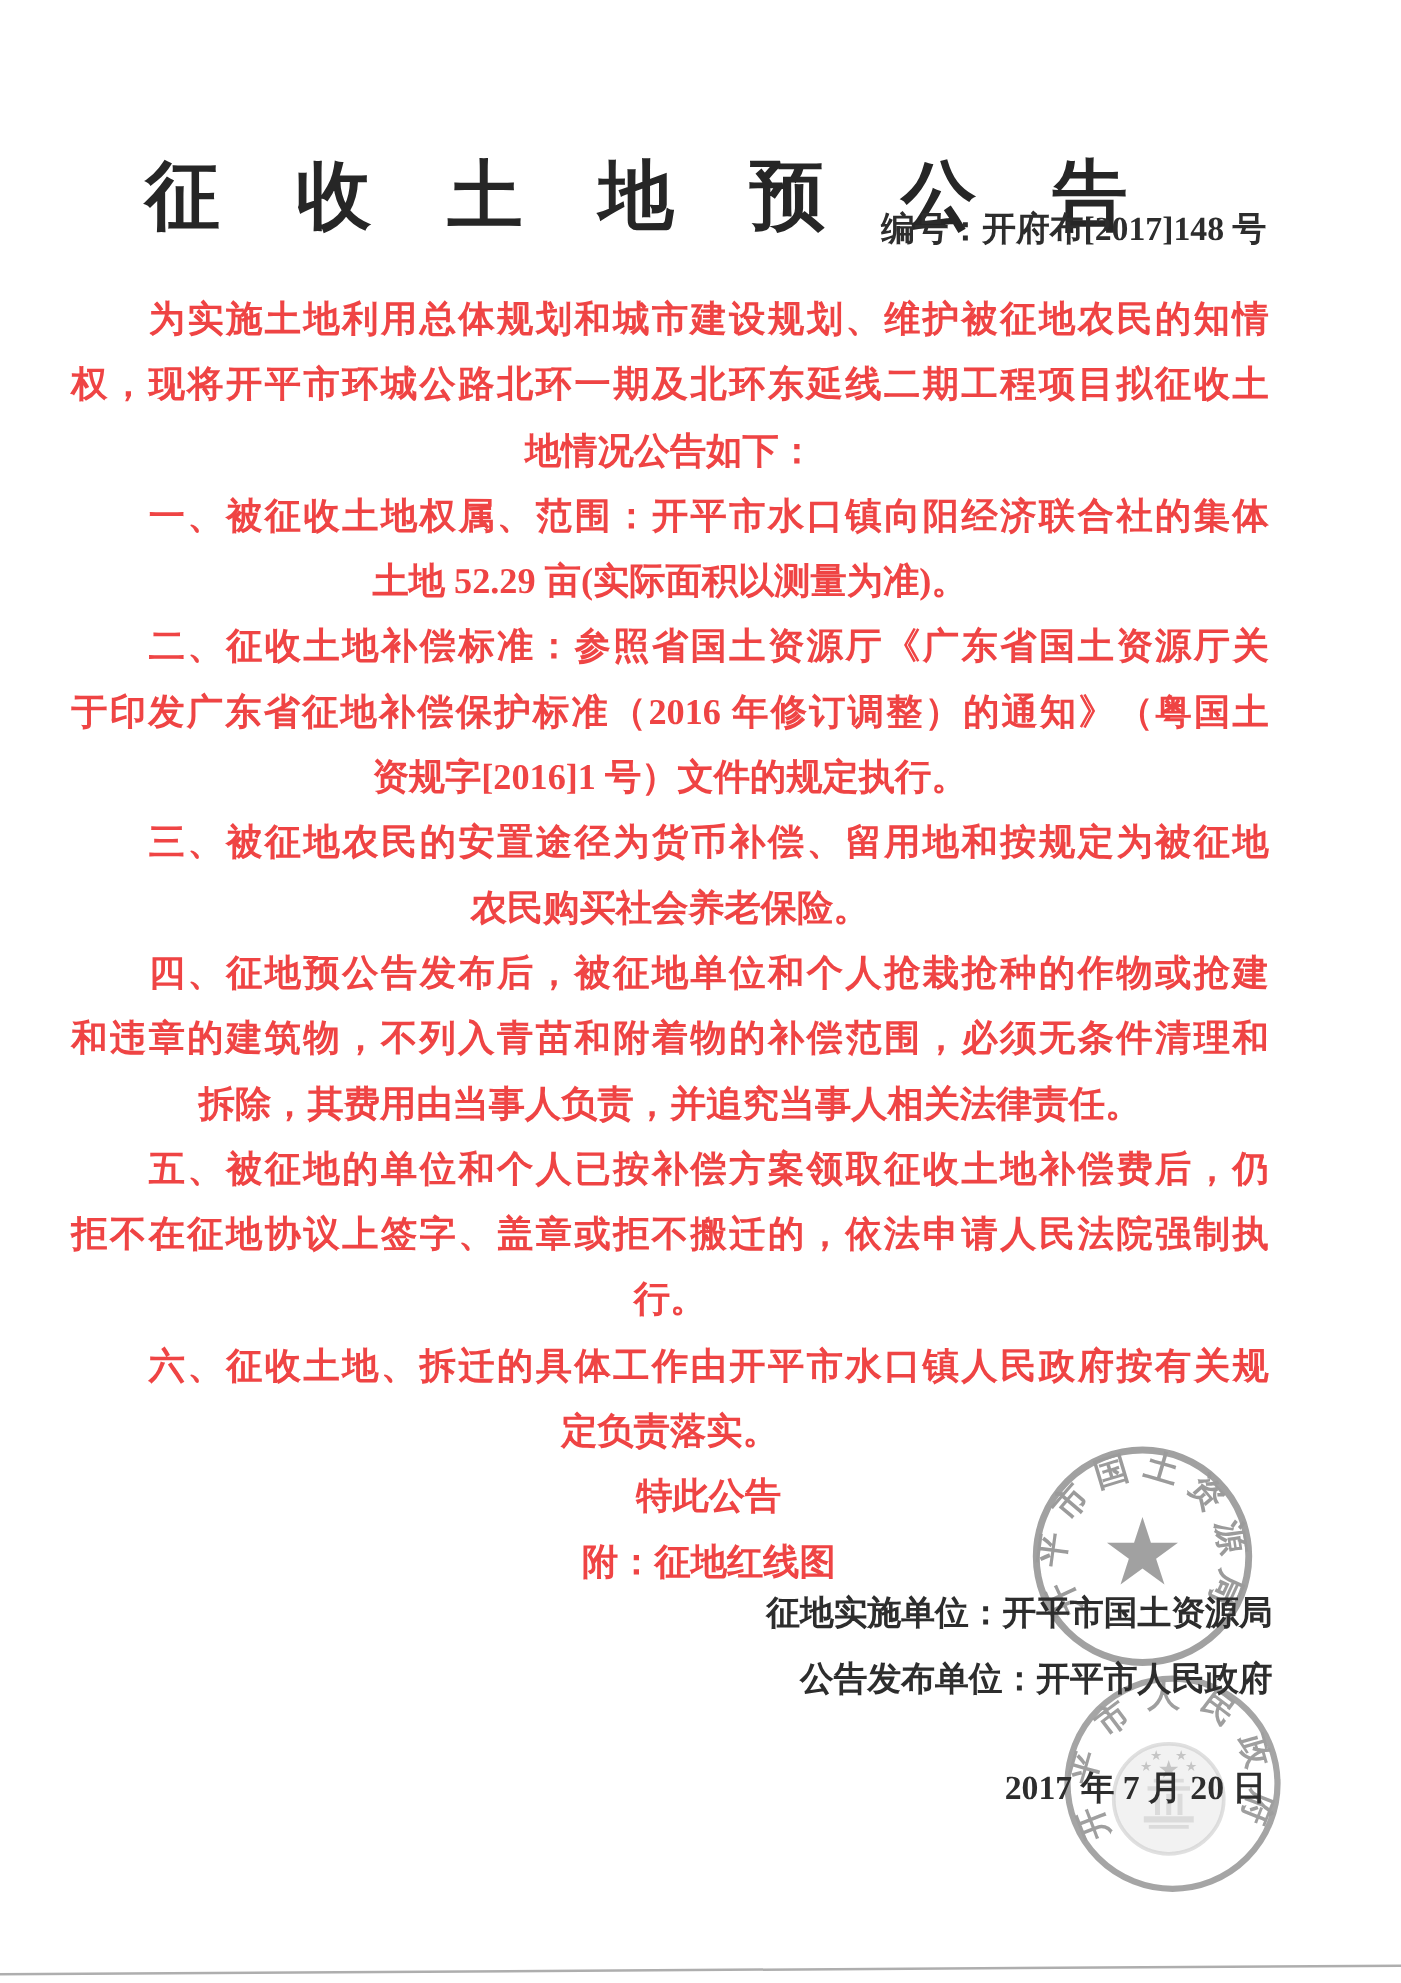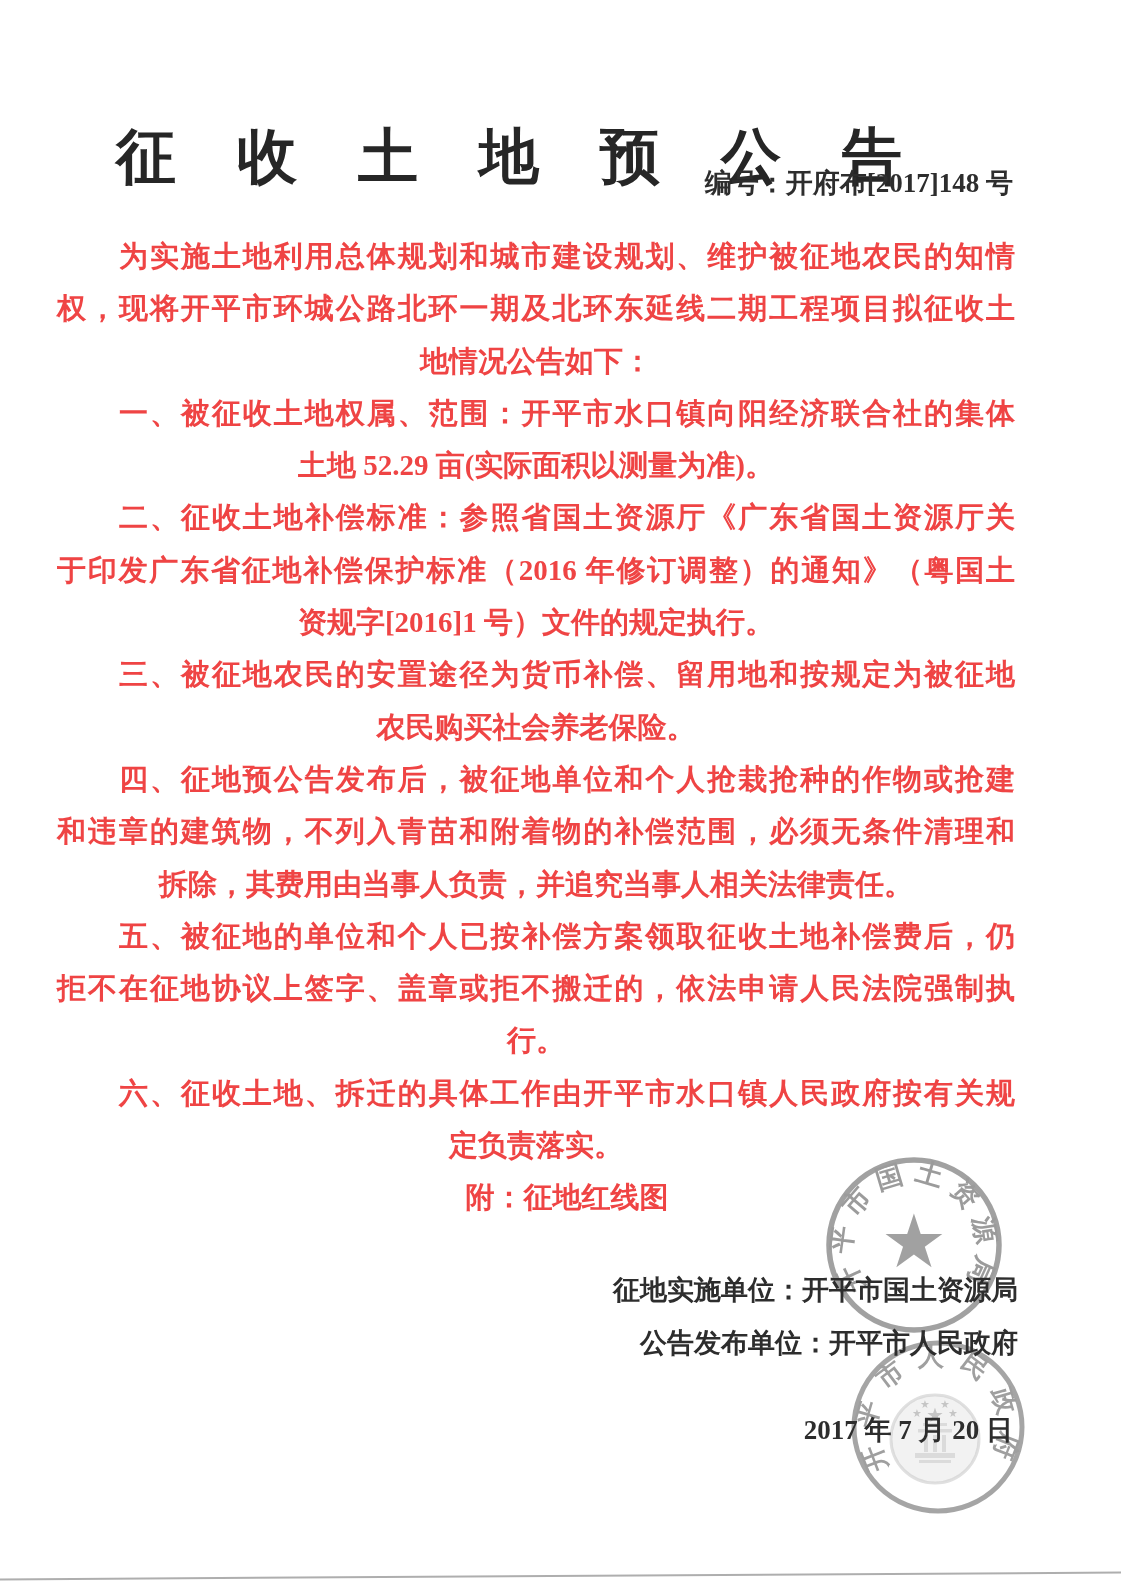--- a/index.html
+++ b/index.html
@@ -144,20 +144,21 @@
     <div class="line ind j">三、被征地农民的安置途径为货币补偿、留用地和按规定为被征地</div>
     <div class="line">农民购买社会养老保险。</div>
     <div class="line ind j">四、征地预公告发布后，被征地单位和个人抢栽抢种的作物或抢建</div>
     <div class="line j">和违章的建筑物，不列入青苗和附着物的补偿范围，必须无条件清理和</div>
     <div class="line">拆除，其费用由当事人负责，并追究当事人相关法律责任。</div>
     <div class="line ind j">五、被征地的单位和个人已按补偿方案领取征收土地补偿费后，仍</div>
     <div class="line j">拒不在征地协议上签字、盖章或拒不搬迁的，依法申请人民法院强制执</div>
     <div class="line">行。</div>
     <div class="line ind j">六、征收土地、拆迁的具体工作由开平市水口镇人民政府按有关规</div>
     <div class="line">定负责落实。</div>
+    <div class="line ind">特此公告</div>
     <div class="line ind">附：征地红线图</div>
   </div>
 
   <div class="unit-line implement">征地实施单位：开平市国土资源局</div>
 
   <div class="unit-line publish">公告发布单位：开平市人民政府</div>
 
   <div class="date-line">2017 年 7 月 20 日</div>
 
   <div class="scan-line"></div>

